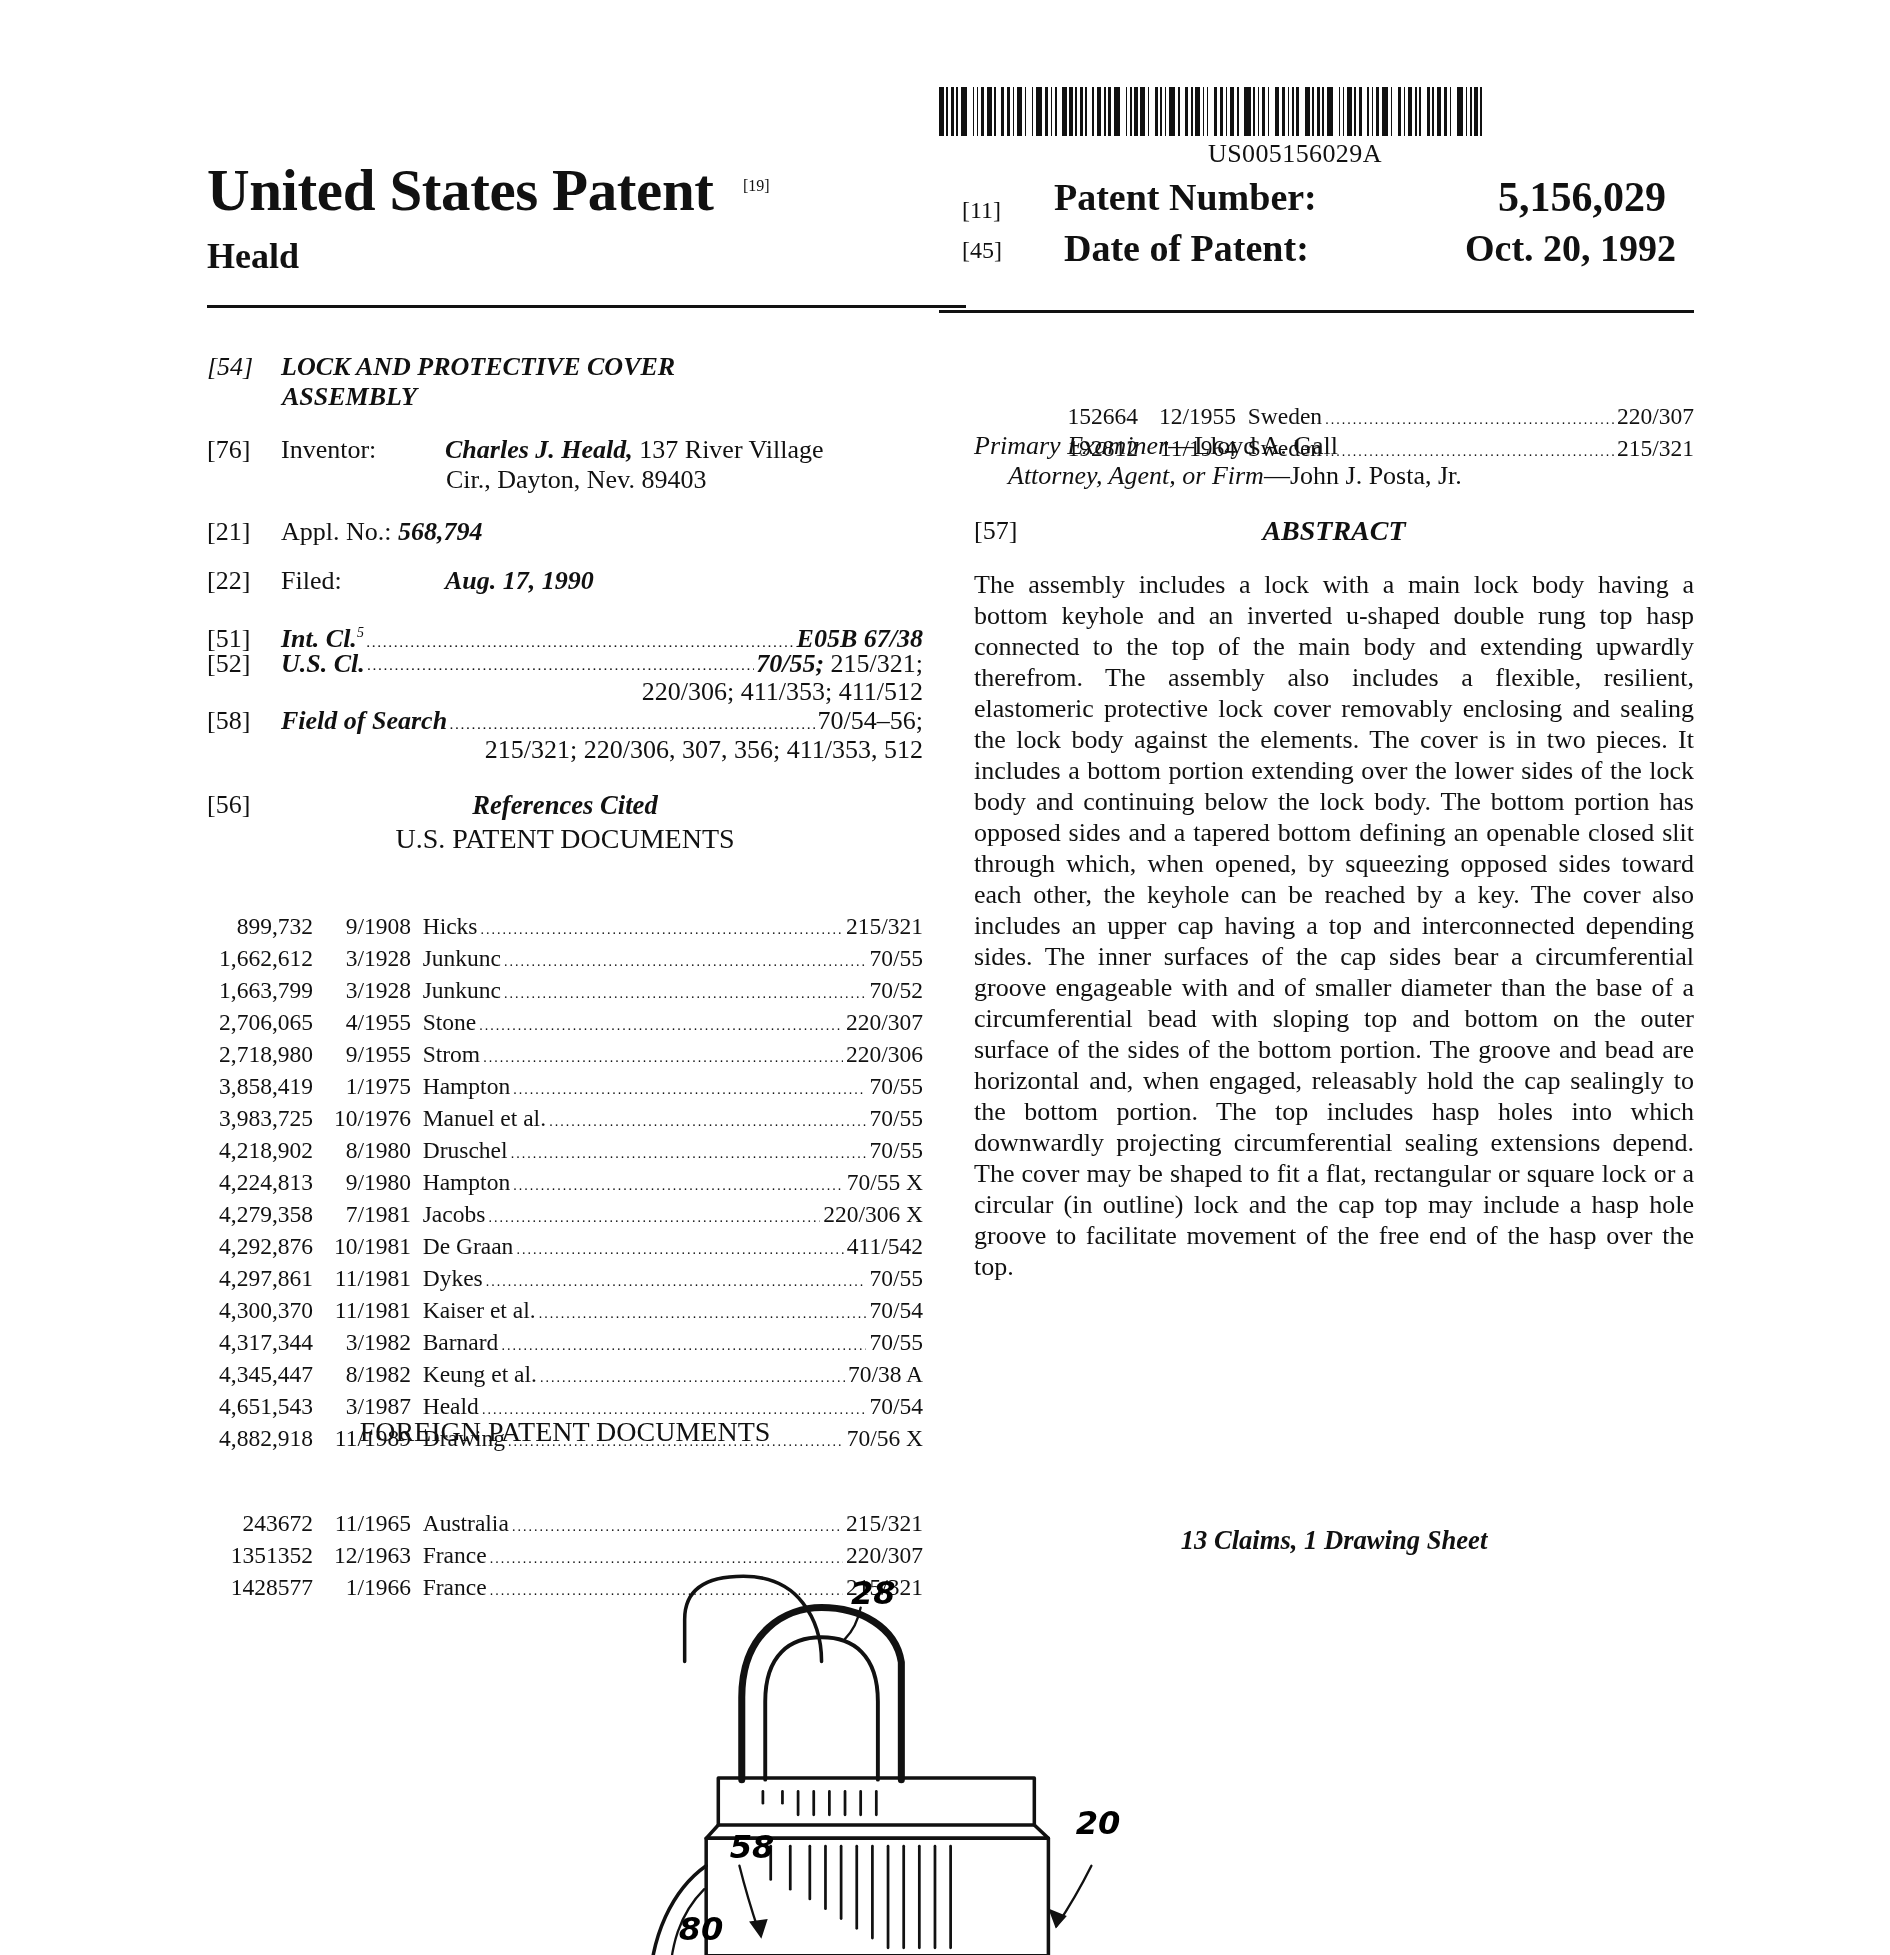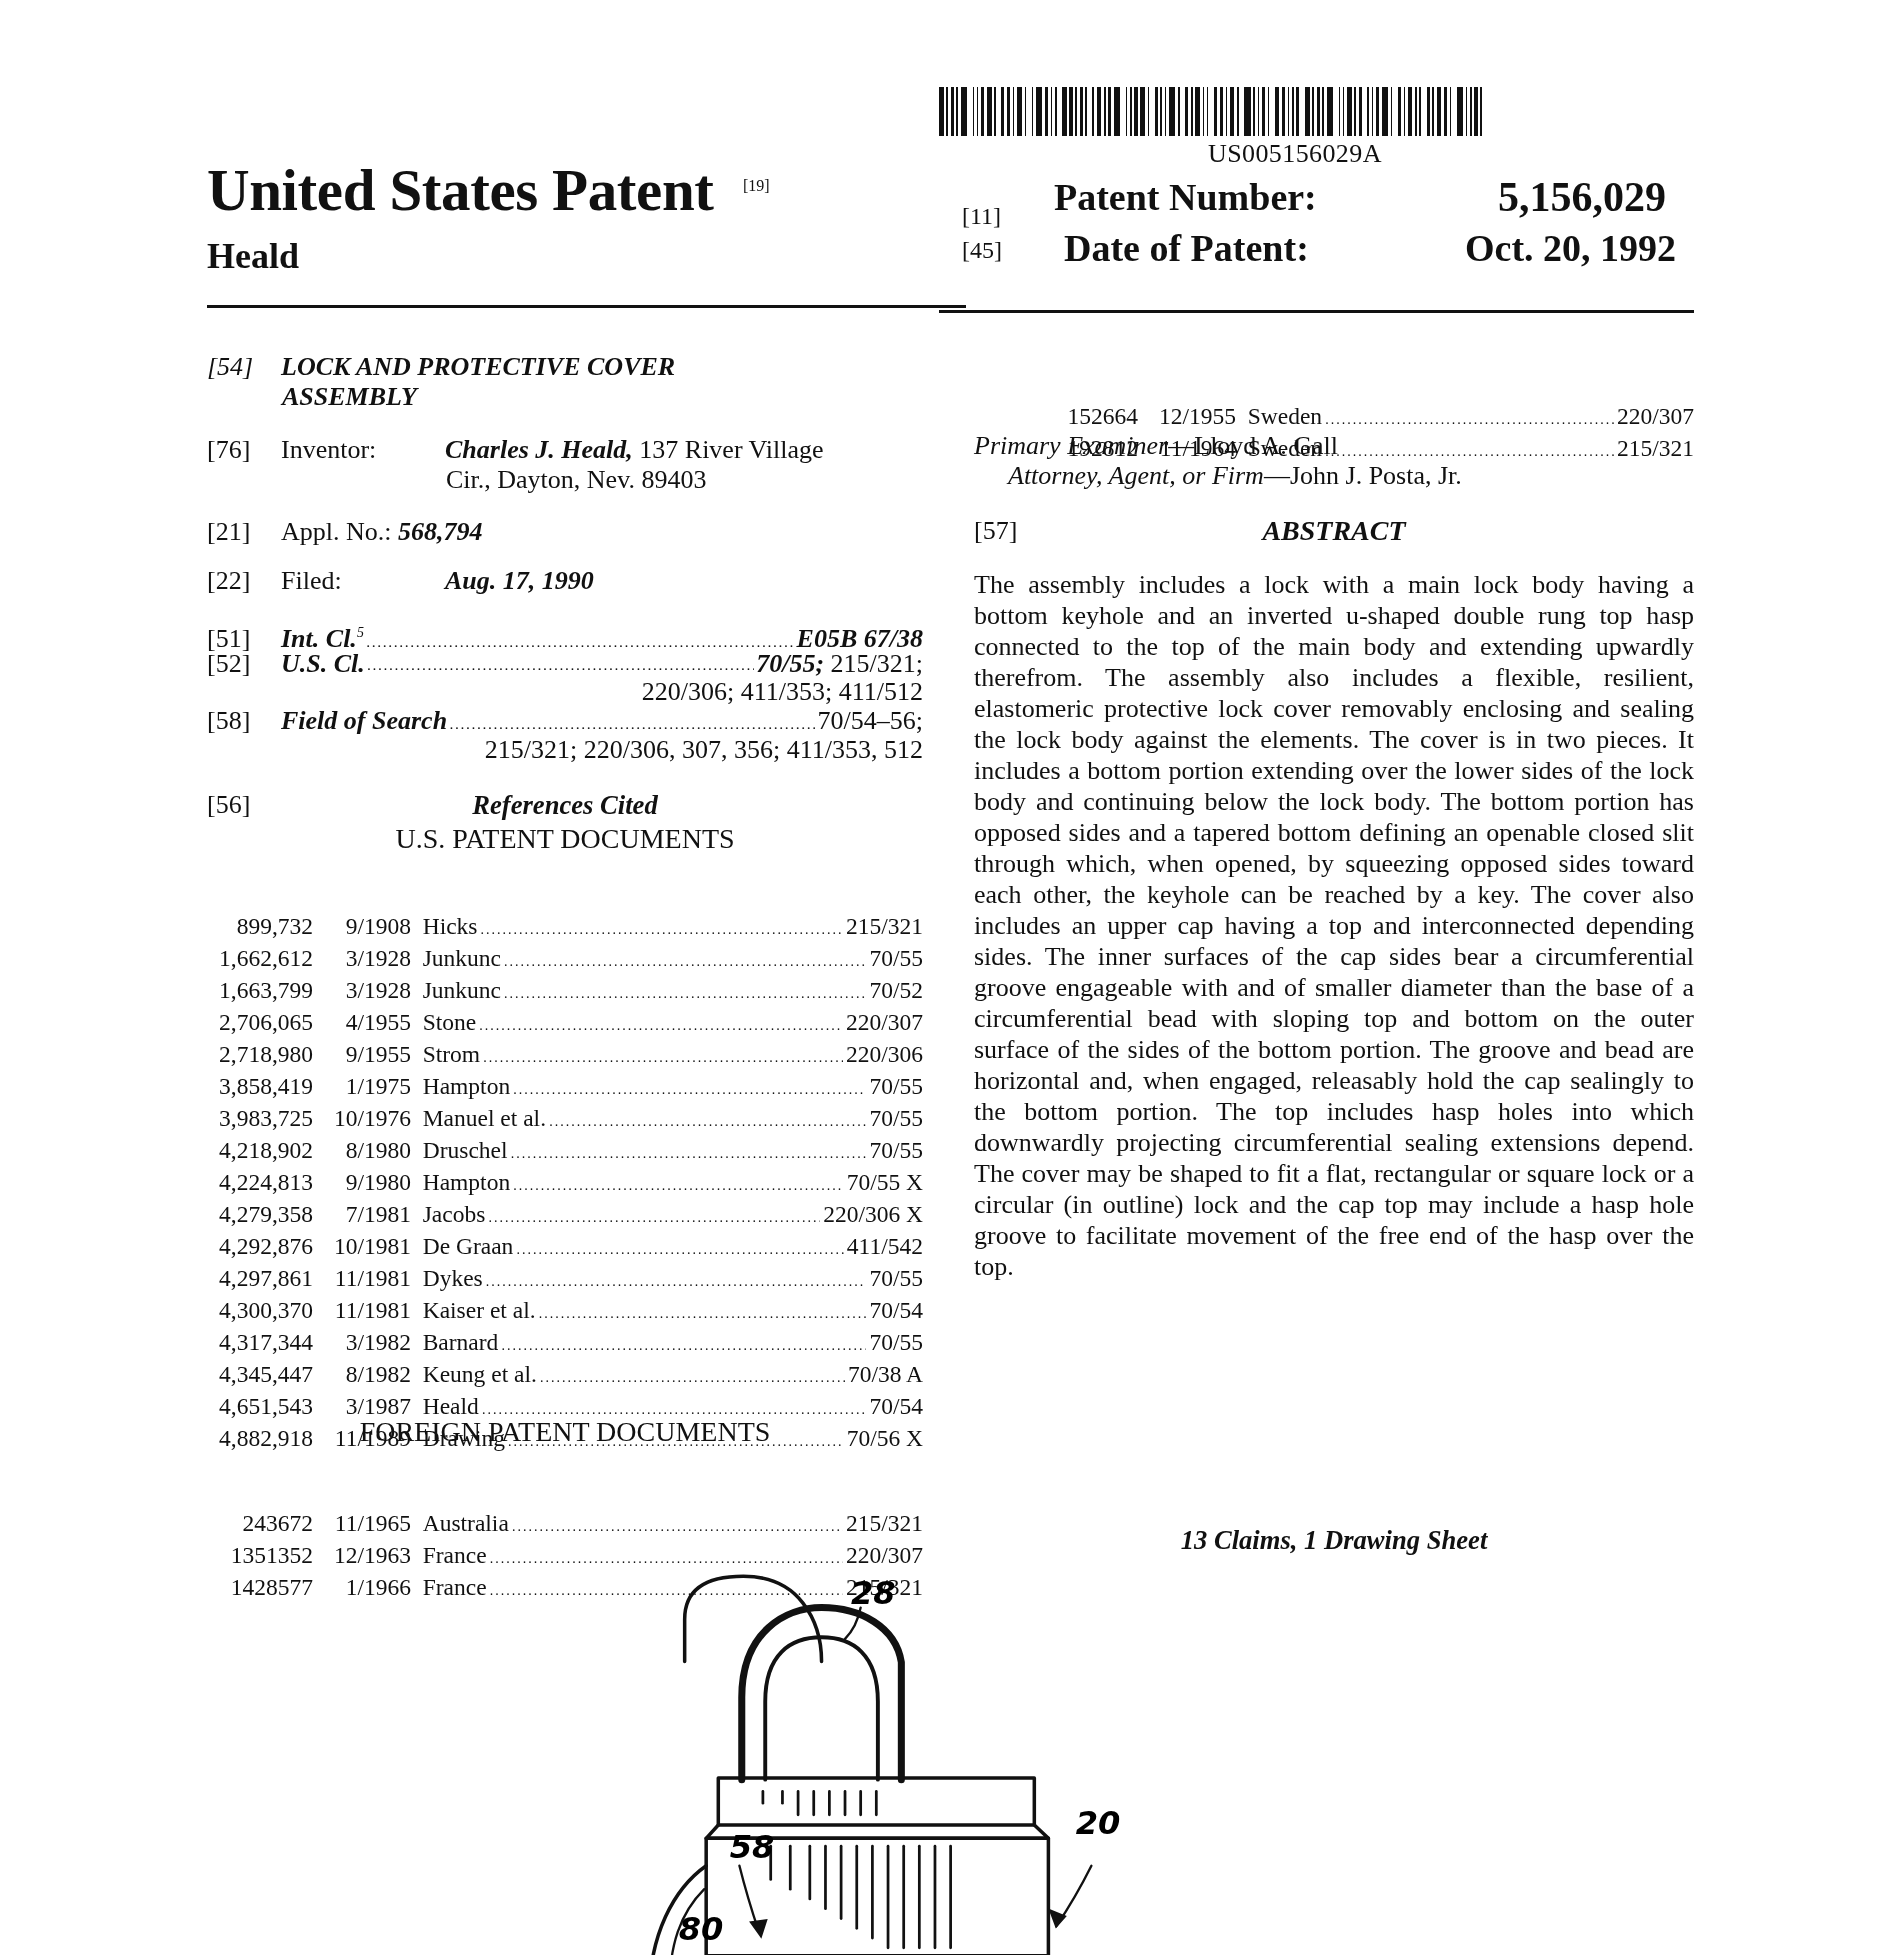--- a/index.html
+++ b/index.html
@@ -145,21 +145,21 @@
     <span style="width: 1.6px; margin-right: 2.7px;"></span>
     <span style="width: 3.1px; margin-right: 2.7px;"></span>
     <span style="width: 1.6px; margin-right: 5.5px;"></span>
   </div>
 <div class="abs us-code">US005156029A</div>
 
 <div class="abs title-main">United States Patent</div>
 <div class="abs title-bracket">[19]</div>
 <div class="abs inventor-surname">Heald</div>
 
-<div class="abs hdr-code" style="left:962px;top:203px;">[11]</div>
+<div class="abs hdr-code" style="left:962px;top:197px;">[11]</div>
 <div class="abs hdr-field" style="left:1054px;top:175px;">Patent Number:</div>
 <div class="abs hdr-field" style="left:1498px;top:173px;font-size:42px;">5,156,029</div>
 
 <div class="abs hdr-code" style="left:962px;top:237px;">[45]</div>
 <div class="abs hdr-field" style="left:1064px;top:226px;">Date of Patent:</div>
 <div class="abs hdr-field" style="left:1465px;top:226px;">Oct. 20, 1992</div>
 
 <div class="abs rule-left"></div>
 <div class="abs rule-right"></div>
 

